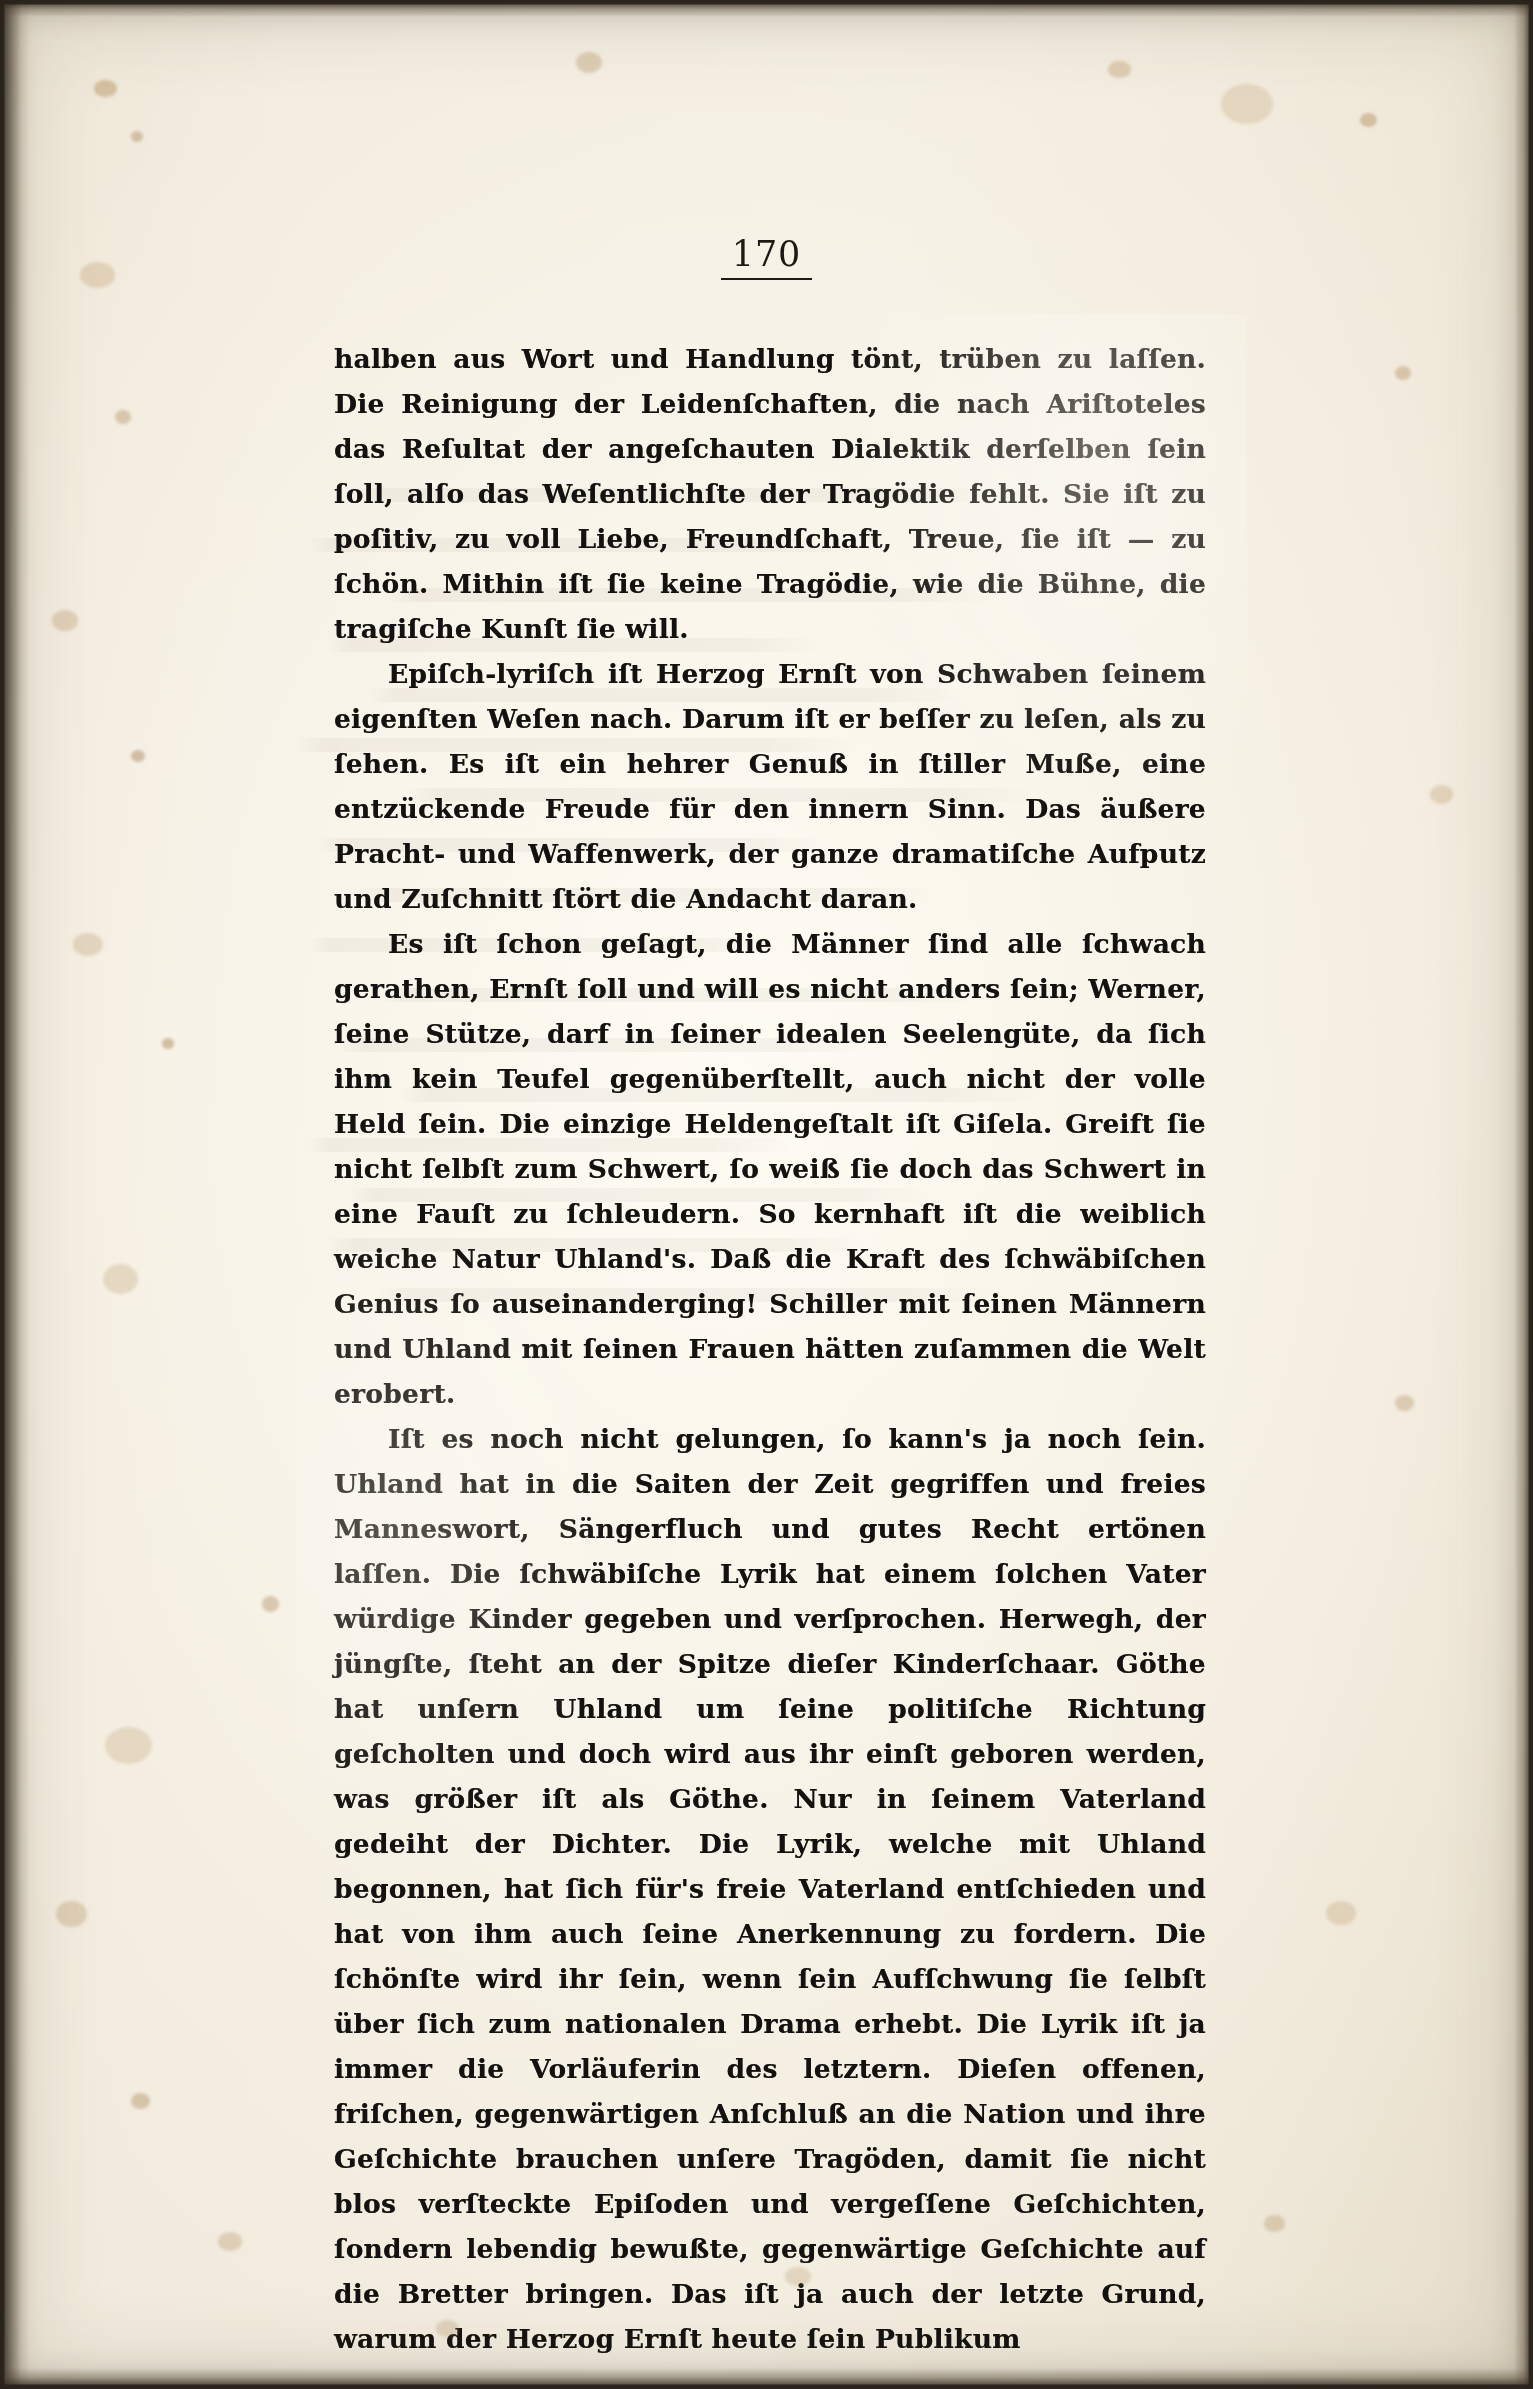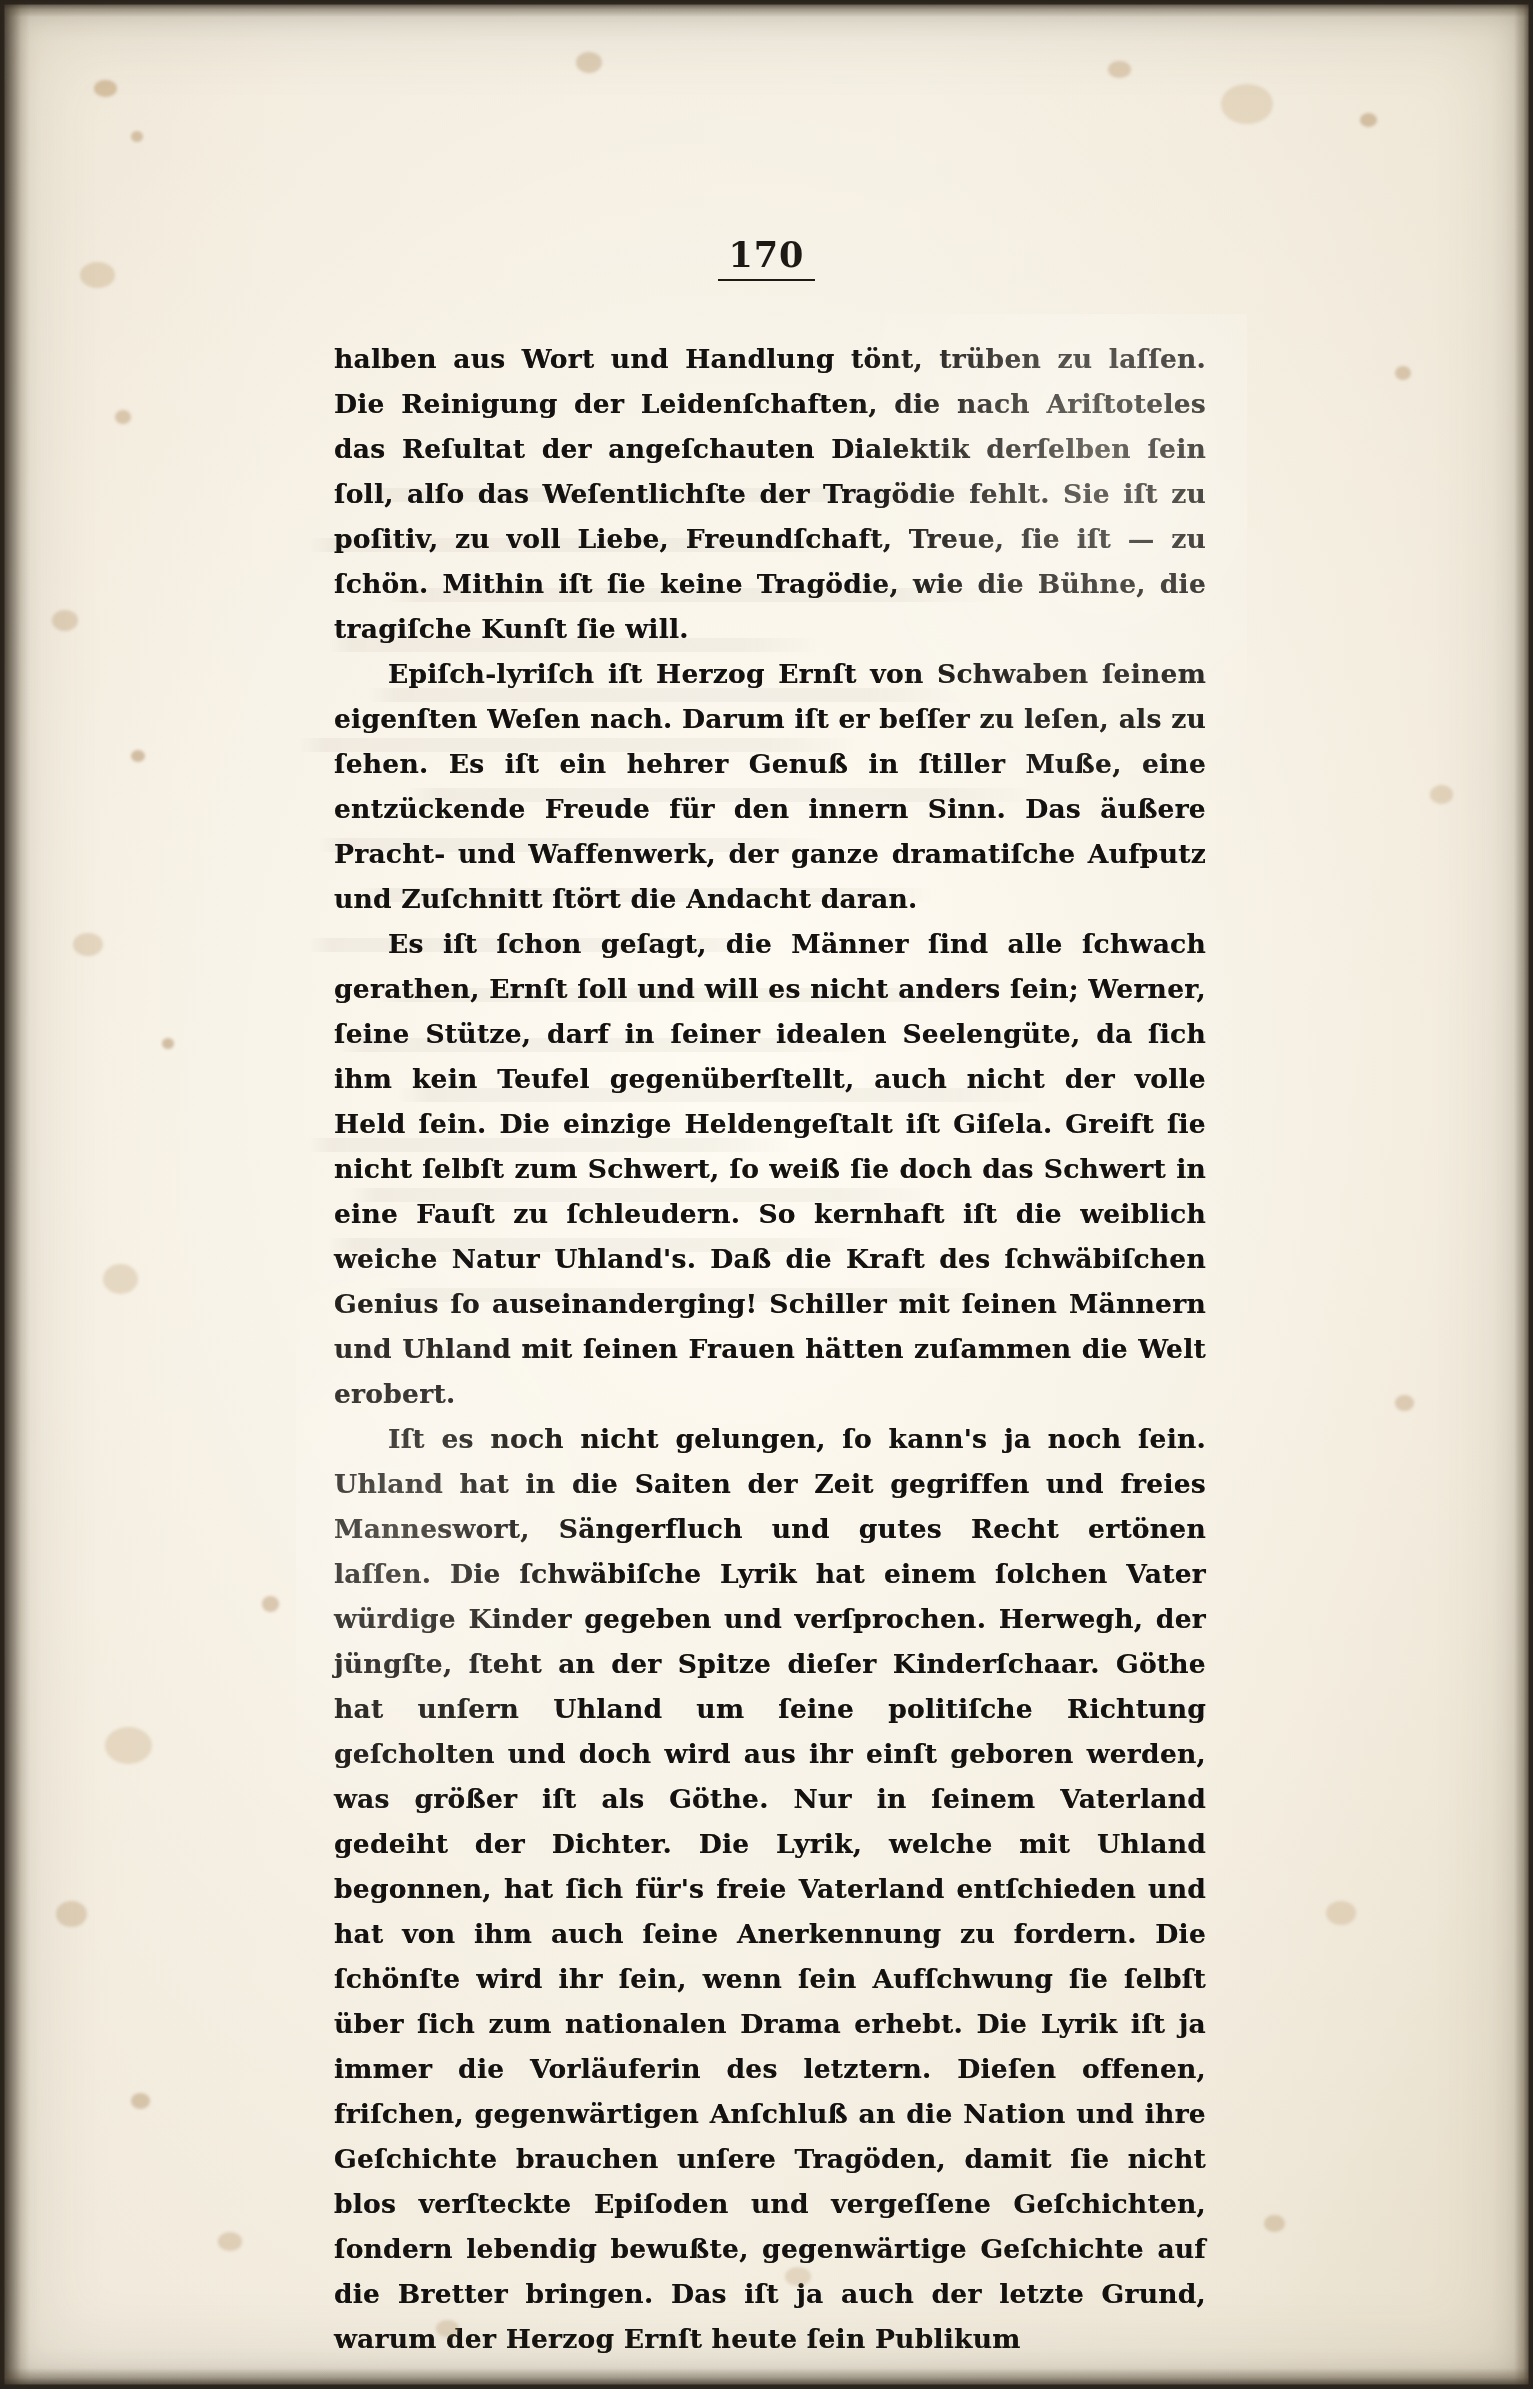--- a/index.html
+++ b/index.html
@@ -107,21 +107,21 @@
   #page-number-block {
     position: absolute;
     top: 234px;
     left: 0;
     width: 1533px;
     text-align: center;
   }
   #page-number {
     display: inline-block;
     font-family: "DejaVu Serif", serif;
-    font-weight: 700;
+    font-weight: 400;
     font-size: 35px;
     letter-spacing: 0.9px;
     color: #1d1a16;
     padding-bottom: 4.4px;
     border-bottom: 2.6px solid #1d1a16;
     padding-left: 10.5px;
     padding-right: 10.5px;
   }
 
   #body-text {

